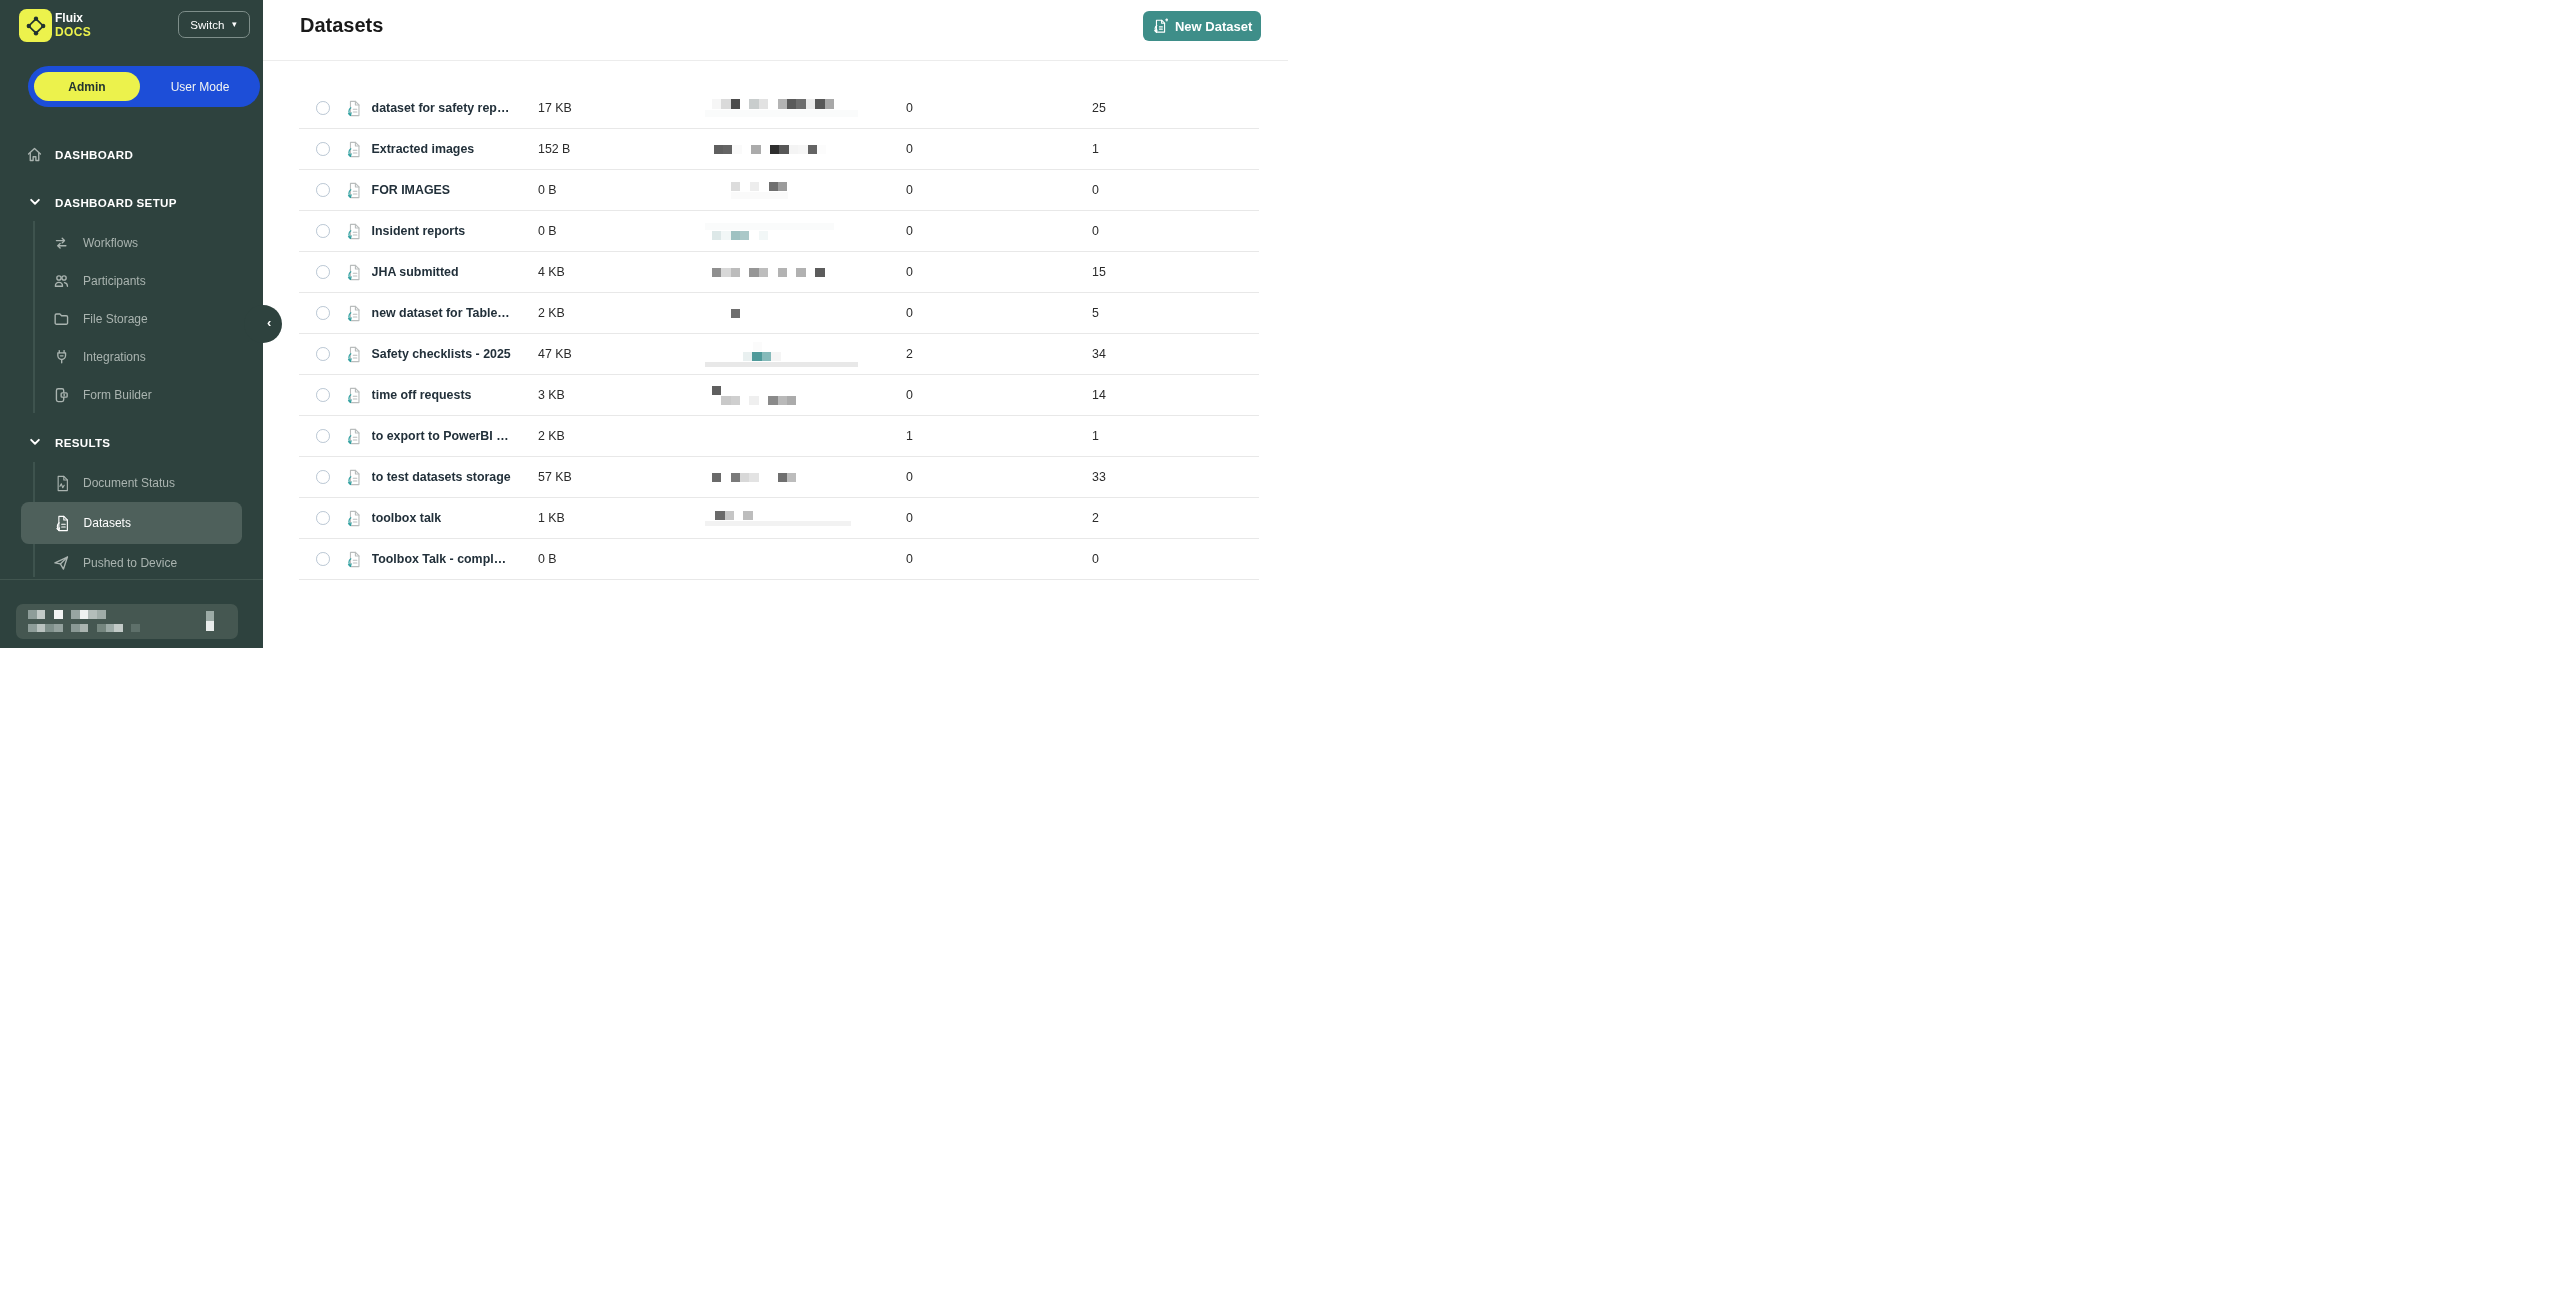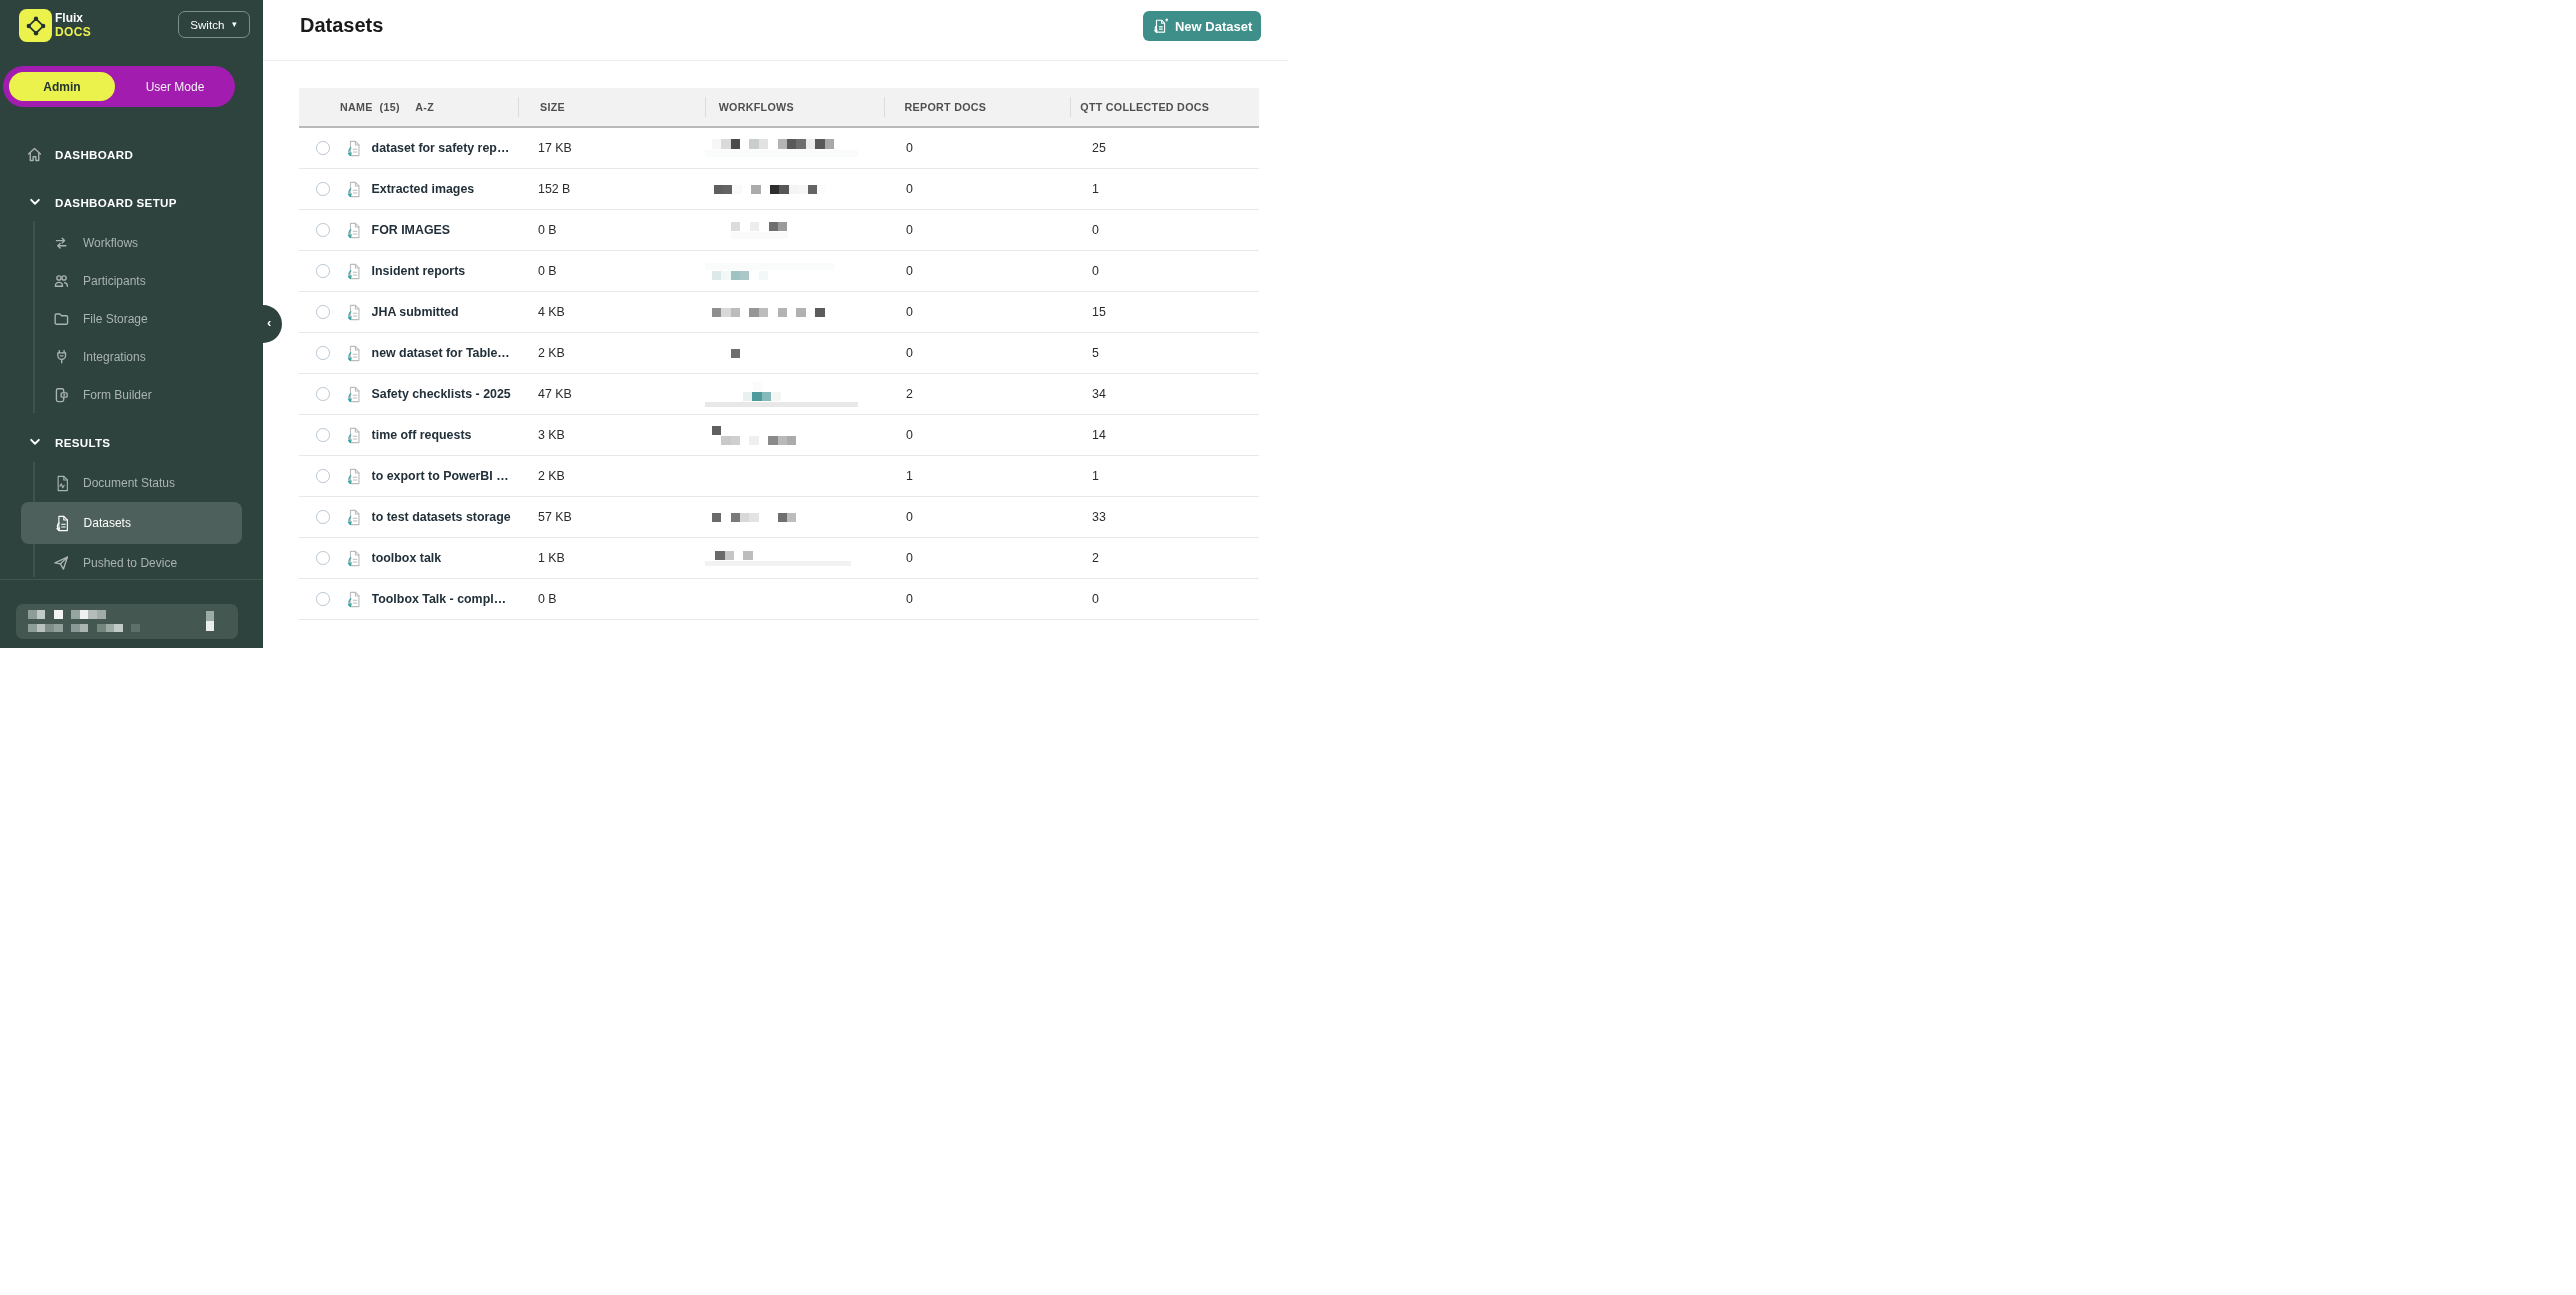--- a/index.html
+++ b/index.html
@@ -8,21 +8,21 @@
   
   .sidebar { position:absolute; left:0; top:0; width:263px; height:648px; background:#2e423e; z-index:5; }
   .logo-row { position:absolute; left:19px; top:9.4px; display:flex; align-items:center; }
   .logo-sq { width:33px; height:33px; border-radius:7.7px; background:#ecf24c; display:flex; align-items:center; justify-content:center; }
   .brand { margin-left:3px; line-height:1.15; }
   .brand-name { color:#fff; font-weight:700; font-size:12px; }
   .brand-prod { color:#ecf24c; font-weight:700; font-size:12px; letter-spacing:0.4px; }
   .switch-btn { position:absolute; right:13px; top:11px; border:0.9px solid #7e8e8a; border-radius:6.9px;
     color:#fff; font-size:11.6px; padding:6px 11px; display:flex; align-items:center; gap:6px; background:transparent; cursor:pointer; }
   .caret { font-size:7.7px; color:#fff; }
-  .mode-toggle { position:absolute; left:3px; top:66px; width:232px; height:41px; background:#a21caf; border-radius:22px; display:flex; align-items:center; }
+  .mode-toggle { position:absolute; left:28px; top:66px; width:232px; height:41px; background:#1d4ed8; border-radius:22px; display:flex; align-items:center; }
   .mode-admin { margin-left:6px; width:106px; height:29px; background:#ecf24c; border-radius:14.6px;
     display:flex; align-items:center; justify-content:center; color:#233430; font-weight:700; font-size:12px; }
   .mode-user { flex:1; text-align:center; color:#f2f4f3; font-size:12px; }
   .side-head { position:absolute; left:0; width:263px; height:24px; display:flex; align-items:center; color:#fff; font-weight:700; font-size:11.6px; letter-spacing:0.3px; }
   .side-head .hicon { width:17px; margin-left:26px; margin-right:12px; display:flex; justify-content:center; }
   .guide { position:absolute; left:33px; width:1.7px; background:#3e534e; }
   .side-group { position:absolute; left:0; width:263px; }
   .side-item { height:38px; display:flex; align-items:center; color:#aab4b0; font-size:12px; cursor:pointer; }
   .side-item .sicon { width:17px; margin-left:53px; margin-right:13px; display:flex; justify-content:center; }
   .side-item.active { height:42px; margin-left:20.6px; width:221px; background:#4e605b; border-radius:7.7px; color:#fff; }
@@ -265,31 +265,20 @@
         <path d="M18.5 2.5 H21.5 M20 1 V4"></path>
         <path d="M6.5 10 C3.5 12 3.5 16.5 6 18.8"></path>
           <path d="M3.6 17 L6 19.3 L6.8 16.2"></path>
       </svg>
       </span>
     <span>New Dataset</span>
   </button>
   <div class="top-divider"></div>
 
   <div class="table" style="left:36px">
-    <div class="tgrid thead">
-      <div class="th th-name">
-        <span>NAME</span>
-          <span>(15)</span>
-        <span class="sort-label">A-Z</span>
-      </div>
-      <div class="th th-size">SIZE</div>
-      <div class="th th-wf">WORKFLOWS</div>
-      <div class="th th-rep">REPORT DOCS</div>
-      <div class="th th-qtt">QTT COLLECTED DOCS</div>
-    </div>
     <div id="table-rows">
         <div class="tgrid trow">
     <div class="td-name">
       <span class="radio"></span>
       <span class="doc-ic">
               <svg width="14.6" height="17" viewBox="0 0 20 24" fill="none" stroke-linecap="round" stroke-linejoin="round">
   <g stroke="#b9bdbd" stroke-width="1.6">
                   <path d="M6 2 H13 L18 7 V22 H6 Z"></path>
                   <path d="M13 2 V7 H18"></path>
                   <path d="M10 13 H15"></path>

